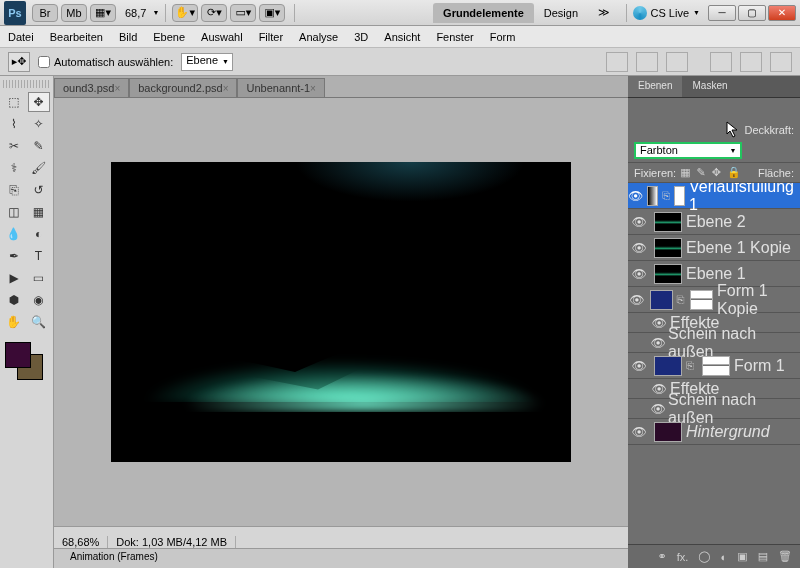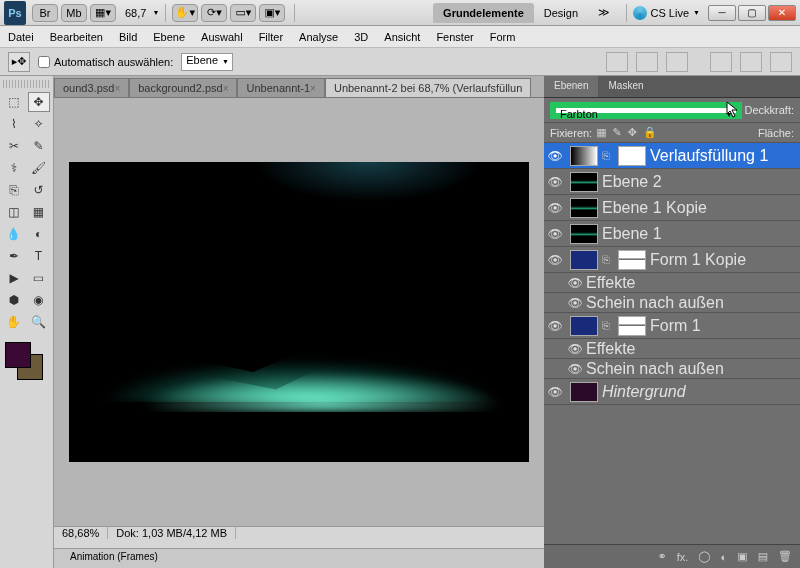--- a/index.html
+++ b/index.html
@@ -58,31 +58,31 @@
   clip-path: polygon(0 60%, 20% 50%, 40% 70%, 60% 30%, 80% 20%, 100% 40%, 100% 100%, 0 100%);
   filter: blur(4px);
 }
 .wave2 { position: absolute; bottom: 50px; left: 0; right: 0; height: 90px;
   background: radial-gradient(ellipse 300px 50px at 55% 90%, rgba(120,255,220,0.8), transparent 60%);
   clip-path: polygon(0 70%, 25% 55%, 45% 75%, 65% 25%, 85% 15%, 100% 35%, 100% 100%, 0 100%);
   filter: blur(3px);
 }
 .glow-top { position: absolute; top: 0; left: 40%; width: 50%; height: 40px; background: radial-gradient(ellipse at top, rgba(40,120,140,0.5), transparent 70%); }
 
-.statusbar { height: 22px; background: #d6d6d6; border-top: 1px solid #999; display: flex; align-items: flex-start; font-size: 10px; }
+.statusbar { height: 22px; background: #d6d6d6; border-top: 1px solid #999; display: flex; align-items: flex-end; font-size: 10px; }
 .statusbar .cell { padding: 0 8px; border-right: 1px solid #aaa; }
 .animtab { height: 20px; background: #c8c8c8; padding: 2px 16px; font-size: 10px; border-top: 1px solid #999; }
 
 
-.panels { width: 256px; background: #6f6f6f; display: flex; flex-direction: column; color: #e0e0e0; }
+.panels { width: 172px; background: #6f6f6f; display: flex; flex-direction: column; color: #e0e0e0; }
 .panel-tabs { height: 22px; background: #5a5a5a; display: flex; border-bottom: 1px solid #333; }
 .ptab { padding: 4px 10px; font-size: 10px; }
 .ptab.active { background: #6f6f6f; }
 .panel-row { display: flex; align-items: center; padding: 3px 6px; gap: 4px; border-bottom: 1px solid #555; font-size: 10px; }
-.blend-select { flex: 1; height: 17px; background: #fff; color: #000; border: 6px solid #22c55e; padding: 0 4px; position: relative; }
+.blend-select { flex: 1; height: 17px; background: #fff; color: #000; border: 2px solid #22c55e; padding: 0 4px; position: relative; margin-top: 41px; }
 .blend-select::after { content: "▼"; font-size: 7px; position: absolute; right: 4px; top: 3px; }
 .lock-icons { display: flex; gap: 6px; font-size: 10px; color: #ccc; }
 .layers-list { flex: 1; background: #6f6f6f; overflow-y: auto; }
 .layer { display: flex; align-items: center; height: 26px; border-bottom: 1px solid #555; padding-right: 6px; }
 .layer.selected { background: #2a6fd6; color: #fff; }
 .layer.sub { padding-left: 20px; height: 20px; font-size: 10px; }
 .vis { width: 22px; display: flex; justify-content: center; font-size: 12px; }
 .thumb { width: 28px; height: 20px; border: 1px solid #aaa; margin: 0 4px; background: #000; }
 .thumb.grad { background: linear-gradient(90deg,#000,#fff); }
 .thumb.white { background: #fff; }
@@ -202,23 +202,20 @@
           <span class="x">×</span>
         </div>
       <div class="doctab">
           <span>background2.psd</span>
           <span class="x">×</span>
         </div>
       <div class="doctab">
           <span>Unbenannt-1</span>
           <span class="x">×</span>
         </div>
-      <div class="doctab active">
-          <span>Unbenannt-2 bei 68,7% (Verlaufsfüllun</span>
-        </div>
     </div>
     <div class="canvas-wrap">
       <div class="canvas">
         <div class="glow-top"></div>
         <div class="wave1"></div>
         <div class="wave2"></div>
       </div>
     </div>
     <div class="statusbar">
       <div class="cell">68,68%</div>

